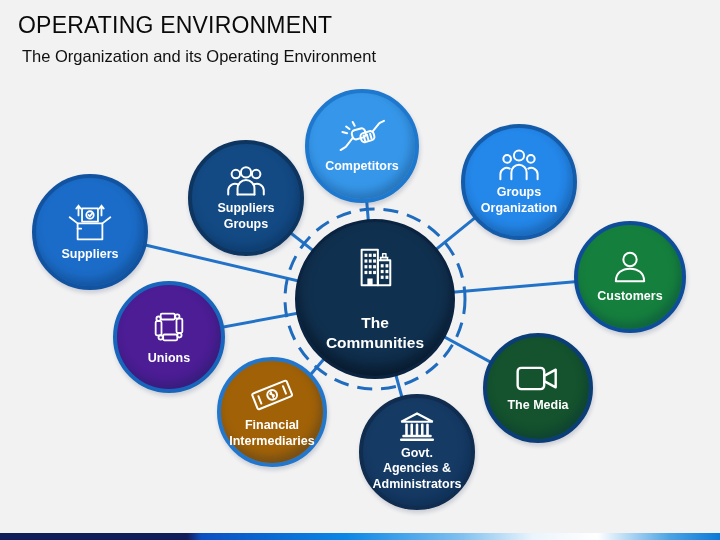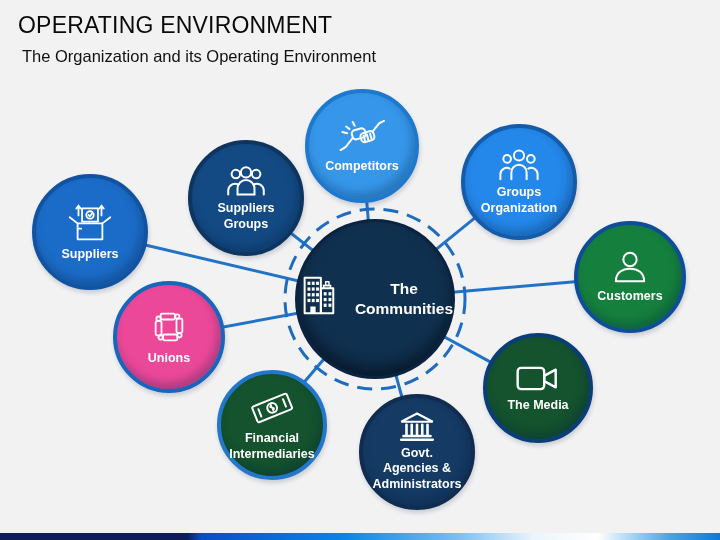--- a/index.html
+++ b/index.html
@@ -23,21 +23,21 @@
   }
   .node .icon{display:block; line-height:0; margin-bottom:4px;}
   .node .label{
     color:#fff; font-weight:bold; font-size:12.5px; line-height:1.25;
     text-align:center; white-space:nowrap;
   }
   .center-node{
     position:absolute; box-sizing:border-box; border-radius:50%;
     border:3px solid #0a2340;
     background:radial-gradient(circle at 50% 38%, #10304f 0 58%, #0c2845 78%, #16375c 100%);
-    display:flex; flex-direction:row; align-items:center; justify-content:center;
+    display:flex; flex-direction:column; align-items:center; justify-content:center;
     box-shadow: inset 0 -8px 14px rgba(0,0,0,.35);
     gap: 16px;
   }
   .center-node .icon{margin-bottom:6px; line-height:0;}
   .center-node .label{
     color:#fff; font-weight:bold; font-size:15.5px; line-height:1.3;
     text-align:center; white-space:nowrap;
   }
   .footer-bar{position:absolute; left:0; bottom:0; width:720px; height:7px;}
   svg.ic{display:block;}
@@ -134,38 +134,38 @@
         <path d="M3 37 h42" stroke-width="2.6"></path>
       </svg>
     </span>
     <span class="label">
         <div>Govt.</div>
         <div>Agencies &amp;</div>
         <div>Administrators</div>
       </span>
   </div>
 
-  <div class="node" style="left: 217px; top: 370px; height: 110px; width: 110px; background: #14532d; border-color: rgb(34, 119, 204);">
+  <div class="node" style="left: 217px; top: 357px; height: 110px; width: 110px; background: #a16207; border-color: rgb(34, 119, 204);">
     <span class="icon">
       <svg class="ic" width="46" height="39" viewBox="0 0 52 44" fill="none" stroke="#fff" stroke-width="2" stroke-linecap="round">
         <g transform="rotate(-22 26 22)">
           <rect x="5" y="13" width="42" height="19" rx="2"></rect>
           <circle cx="26" cy="22.5" r="5.5"></circle>
           <path d="M26 19.5 c-2 0 -2.6 1.4 -1 2.2 l2 1 c1.6 .8 1 2.3 -1 2.3 M26 18.5 v8" stroke-width="1.4"></path>
           <path d="M11 18 v9 M41 18 v9"></path>
         </g>
       </svg>
     </span>
     <span class="label">
         <div>Financial</div>
         <div>Intermediaries</div>
       </span>
   </div>
 
-  <div class="node" style="left: 113px; top: 281px; height: 112px; width: 112px; background: #ec4899; border-color: rgb(23, 102, 187);">
+  <div class="node" style="left: 113px; top: 281px; height: 112px; width: 112px; background: #4c1d95; border-color: rgb(23, 102, 187);">
     <span class="icon">
       <svg class="ic" width="40" height="40" viewBox="0 0 48 48" fill="none" stroke="#fff" stroke-width="1.8" stroke-linejoin="round">
         <g>
             <rect x="14" y="8" width="17" height="7" rx="1.5"></rect>
             <circle cx="34" cy="11.5" r="2.6"></circle>
           </g>
         <g transform="rotate(90 24 24)">
             <rect x="14" y="8" width="17" height="7" rx="1.5"></rect>
             <circle cx="34" cy="11.5" r="2.6"></circle>
           </g>

